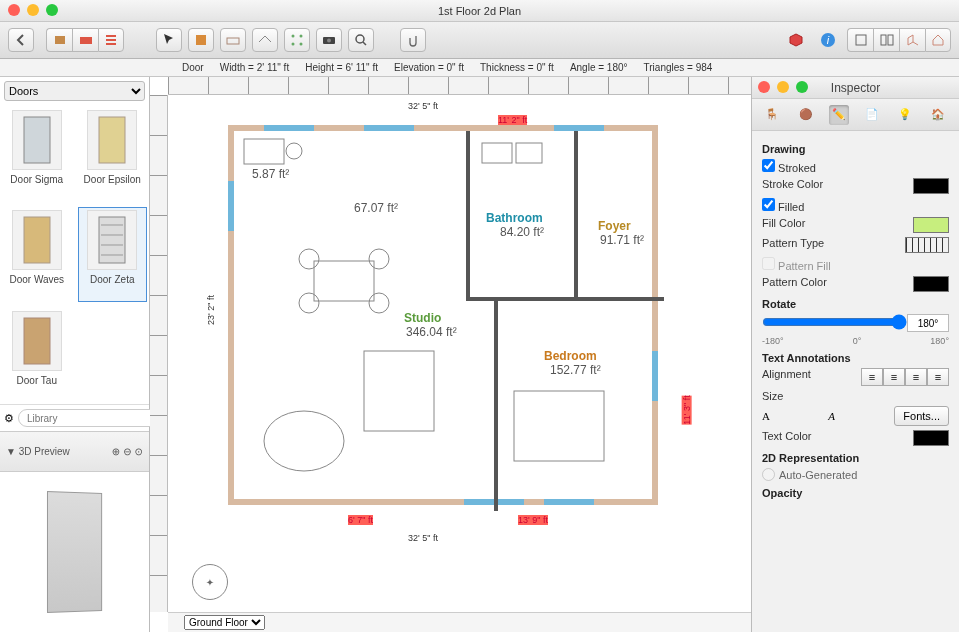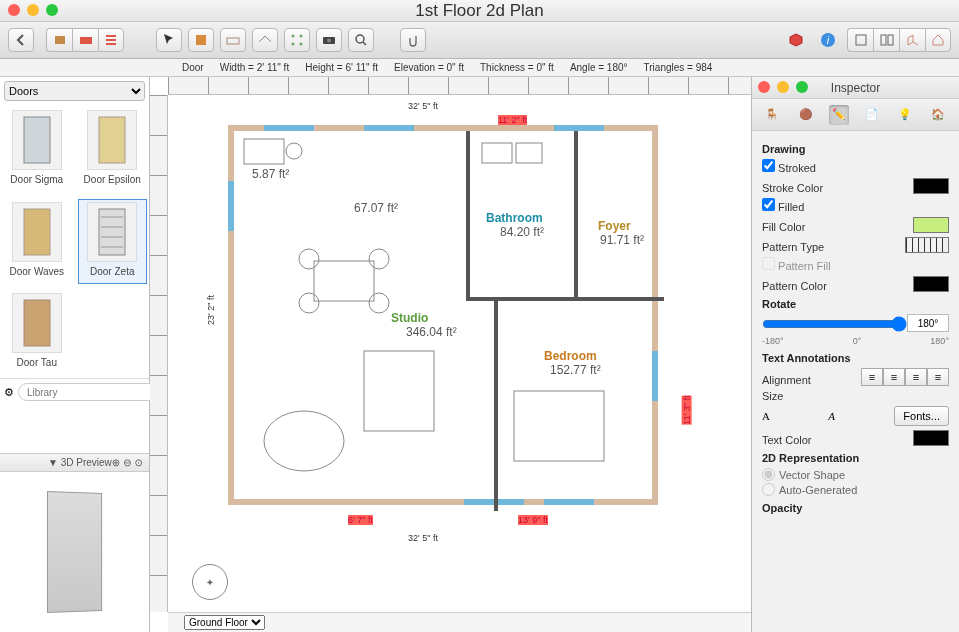--- a/index.html
+++ b/index.html
@@ -3,21 +3,21 @@
 <meta charset="utf-8">
 <style>
 * { box-sizing: border-box; margin: 0; padding: 0; font-family: -apple-system, Helvetica, Arial, sans-serif; }
 body { width: 959px; height: 632px; background: #ececec; font-size: 11px; overflow: hidden; position: relative; }
 
 
 .titlebar { height: 22px; background: linear-gradient(#f6f6f6,#e4e4e4); display:flex; align-items:center; justify-content:center; border-bottom:1px solid #c7c7c7; position:relative; }
 .traffic { position:absolute; left:8px; top:4px; display:flex; gap:7px; }
 .dot { width:12px; height:12px; border-radius:50%; }
 .red{background:#ff5f57}.yellow{background:#febc2e}.green{background:#28c840}
-.titlebar .title { font-size:17px; color:#333; }
+.titlebar .title { font-size:11px; color:#333; }
 
 
 .toolbar { height:37px; background:linear-gradient(#f1f1f1,#dcdcdc); border-bottom:1px solid #b5b5b5; display:flex; align-items:center; padding:0 8px; gap:6px; }
 .tbtn { width:26px; height:24px; background:linear-gradient(#fdfdfd,#e6e6e6); border:1px solid #b8b8b8; border-radius:4px; display:flex; align-items:center; justify-content:center; cursor:pointer; }
 .tbtn-group { display:flex; }
 .tbtn-group .tbtn { border-radius:0; border-right:none; }
 .tbtn-group .tbtn:first-child { border-radius:4px 0 0 4px; }
 .tbtn-group .tbtn:last-child { border-radius:0 4px 4px 0; border-right:1px solid #b8b8b8; }
 .spacer { flex:1; }
 
@@ -30,21 +30,21 @@
 
 
 .library { width:150px; background:#fff; border-right:1px solid #bbb; display:flex; flex-direction:column; }
 .library select { margin:4px; height:20px; font-size:11px; border:1px solid #bbb; border-radius:3px; }
 .grid { flex:1; overflow:auto; display:grid; grid-template-columns:1fr 1fr; gap:6px; padding:2px; }
 .cell { border:1px solid transparent; padding:2px; text-align:center; font-size:10px; color:#444; }
 .cell.selected { border:1px solid #4a90d9; background:#eaf3fb; }
 .cell .thumb { width:50px; height:60px; margin:0 auto 4px; background:#f2f2f2; border:1px solid #dcdcdc; display:flex; align-items:center; justify-content:center; }
 .libsearch { display:flex; align-items:center; gap:4px; padding:4px; border-top:1px solid #ddd; }
 .libsearch input { flex:1; height:18px; border:1px solid #ccc; border-radius:9px; padding:0 8px; font-size:10px; }
-.previewhdr { background:linear-gradient(#f5f5f5,#e6e6e6); border-top:1px solid #ccc; border-bottom:1px solid #ccc; padding:3px 6px; font-size:10px; color:#555; display:flex; align-items:center; justify-content:flex-end;margin-top:48px; }
+.previewhdr { background:linear-gradient(#f5f5f5,#e6e6e6); border-top:1px solid #ccc; border-bottom:1px solid #ccc; padding:14px 6px; font-size:10px; color:#555; display:flex; align-items:center; justify-content:space-between; }
 .previewhdr .zoom { display:flex; gap:3px; }
 .previewarea { height:160px; background:#fff; display:flex; align-items:center; justify-content:center; }
 .door-preview{width:56px;height:120px;background:linear-gradient(#dcdcdc,#c8c8c8);border:1px solid #999;transform:perspective(300px) rotateY(10deg);}
 
 
 .canvaswrap { flex:1; background:#fff; position:relative; overflow:hidden; }
 .hruler { position:absolute; top:0; left:18px; right:0; height:18px; background:#f3f3f3; border-bottom:1px solid #bdbdbd; background-image:repeating-linear-gradient(to right,#999 0,#999 1px,transparent 1px,transparent 40px);}
 .vruler { position:absolute; top:18px; left:0; bottom:20px; width:18px; background:#f3f3f3; border-right:1px solid #bdbdbd; background-image:repeating-linear-gradient(to bottom,#999 0,#999 1px,transparent 1px,transparent 40px);}
 .canvas { position:absolute; top:18px; left:18px; right:0; bottom:20px; background:#fff; }
 .plan { position:absolute; top:30px; left:60px; width:430px; height:380px; border:6px solid #d8baa1; background:#fff;}
@@ -61,21 +61,21 @@
 
 
 .inspector { width:208px; background:#f1f1f1; border-left:1px solid #bbb; display:flex; flex-direction:column; font-size:11px; }
 .insp-title { height:22px; background:linear-gradient(#f4f4f4,#e1e1e1); border-bottom:1px solid #ccc; display:flex; align-items:center; justify-content:center; position:relative; font-size:12px; color:#444;}
 .insp-title .traffic { left:6px; top:4px; }
 .insp-tabs { height:32px; background:linear-gradient(#f2f2f2,#e0e0e0); border-bottom:1px solid #ccc; display:flex; align-items:center; justify-content:space-around; padding:0 4px; }
 .insp-tabs .itab { width:20px; height:20px; display:flex; align-items:center; justify-content:center; border-radius:3px; }
 .insp-tabs .itab.sel { background:#cfcfcf; box-shadow:inset 0 1px 3px rgba(0,0,0,.3); }
 .insp-body { flex:1; overflow:auto; padding:6px 10px; }
 .sect-title { font-weight:bold; font-size:11px; margin:6px 0 4px; color:#222; }
-.row { display:flex; align-items:flex-end; justify-content:space-between; margin:4px 0; }
+.row { display:flex; align-items:flex-start; justify-content:space-between; margin:4px 0; }
 .row label { font-size:11px; color:#333; }
 .swatch { width:36px; height:16px; border:1px solid #777; }
 .swatch.black{background:#000}.swatch.lime{background:#c7ee7e}
 .patternbox { width:44px; height:16px; border:1px solid #777; background:repeating-linear-gradient(90deg,#333 0,#333 1px,transparent 1px,transparent 6px);}
 .slider { width:100%; }
 .numbox { width:42px; height:18px; border:1px solid #bbb; font-size:10px; text-align:center; }
 .alignbtns { display:flex; }
 .alignbtns .ab { width:22px;height:18px;border:1px solid #aaa;background:linear-gradient(#fff,#e8e8e8);display:flex;align-items:center;justify-content:center; }
 .stylebtns { display:flex; gap:4px; align-items:center; }
 .fontbtn { height:20px; padding:0 8px; border:1px solid #aaa; border-radius:3px; background:linear-gradient(#fff,#e8e8e8); font-size:11px; }
@@ -298,21 +298,21 @@
 
         <div class="room-area" style="top:36px;left:18px">5.87 ft²</div>
         <div class="room-area" style="top:70px;left:120px">67.07 ft²</div>
 
         <div class="room-label" style="top:80px;left:252px;color:#1f8fa8">Bathroom</div>
         <div class="room-area" style="top:94px;left:266px">84.20 ft²</div>
 
         <div class="room-label" style="top:88px;left:364px;color:#b78a25">Foyer</div>
         <div class="room-area" style="top:102px;left:366px">91.71 ft²</div>
 
-        <div class="room-label" style="top:180px;left:157px;color:#5a9b3b">Studio</div>
+        <div class="room-label" style="top:180px;left:170px;color:#5a9b3b">Studio</div>
         <div class="room-area" style="top:194px;left:172px">346.04 ft²</div>
 
         <div class="room-label" style="top:218px;left:310px;color:#c97a1e">Bedroom</div>
         <div class="room-area" style="top:232px;left:316px">152.77 ft²</div>
 
         <svg style="position:absolute;inset:0;width:100%;height:100%;pointer-events:none" viewBox="0 0 418 368">
           <g stroke="#888" fill="none" stroke-width="1">
             <rect x="10" y="8" width="40" height="25"></rect>
             <circle cx="60" cy="20" r="8"></circle>
             <rect x="80" y="130" width="60" height="40"></rect>
@@ -409,23 +409,19 @@
         <div class="ab" style="width:24px;font-style:italic;font-family:serif">A</div>
         <button class="fontbtn">Fonts...</button>
       </div>
       <div class="row">
           <label>Text Color</label>
           <div class="swatch black"></div>
         </div>
 
       <div class="sect-title">2D Representation</div>
       <div class="radio">
-          <input type="radio" checked="" disabled="" style="">
-          <span>Vector Shape</span>
-        </div>
-      <div class="radio">
           <input type="radio" disabled="" style="">
           <span>Auto-Generated</span>
         </div>
       <div class="sect-title">Opacity</div>
     </div>
   </div>
 </div>
 
 </body></html>

